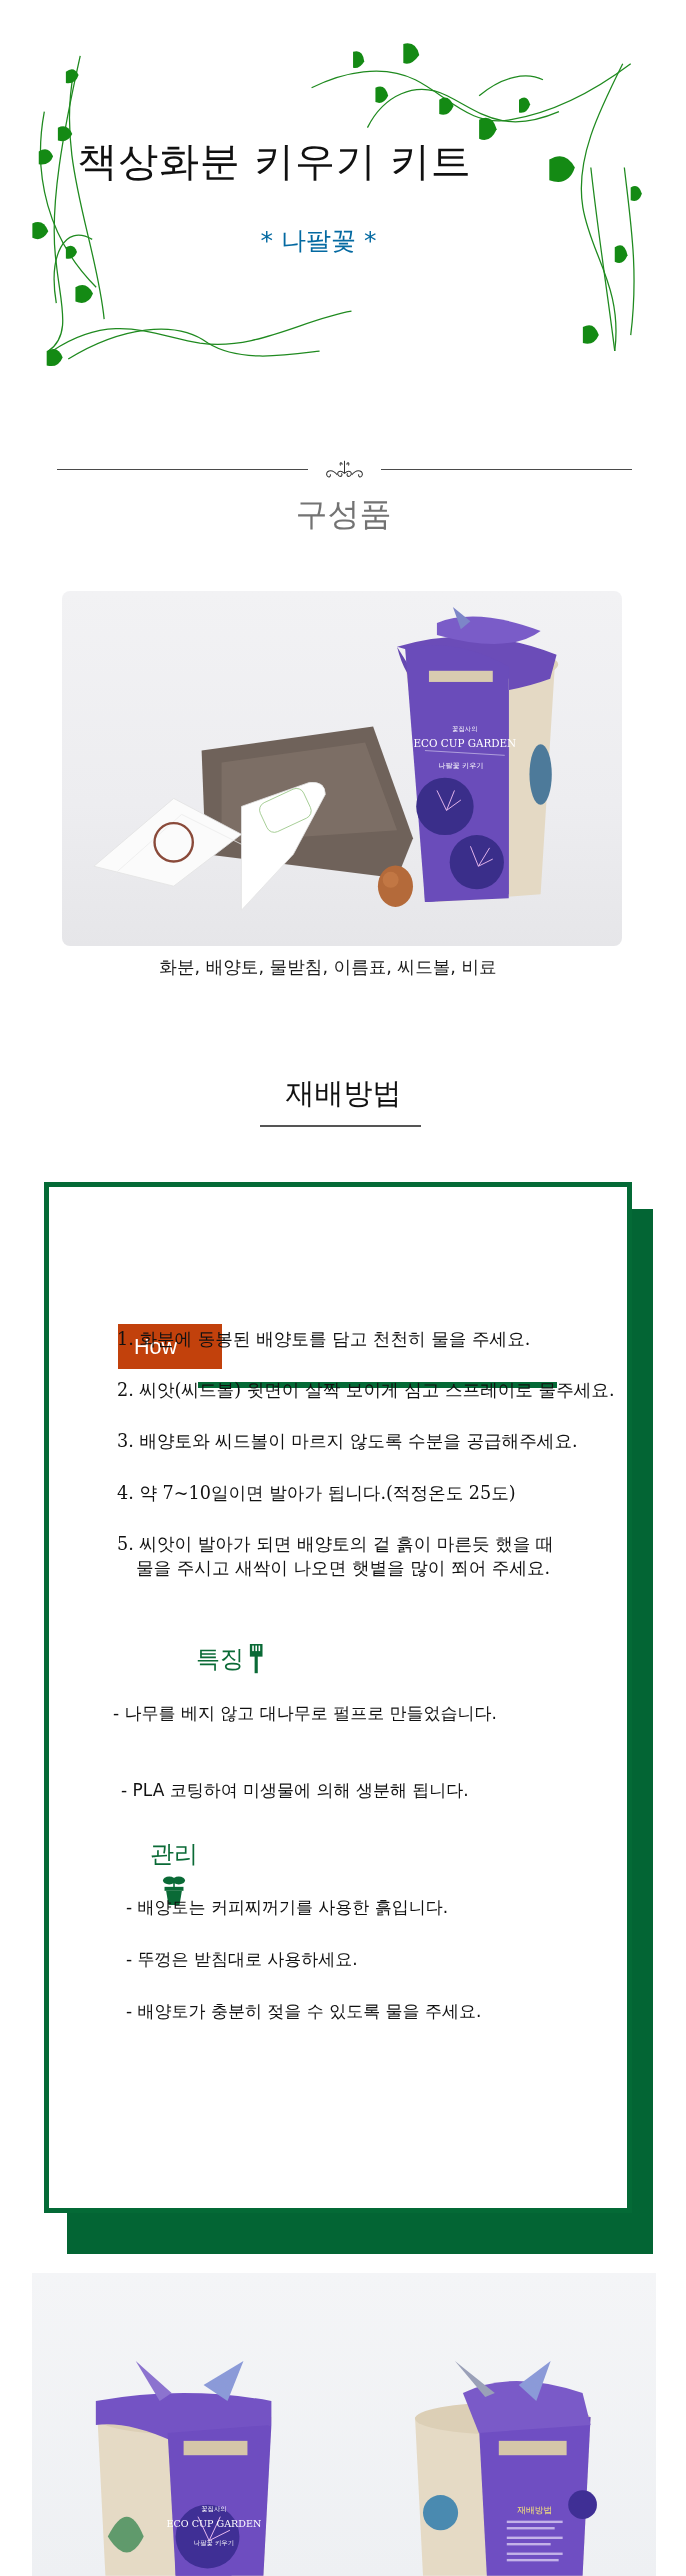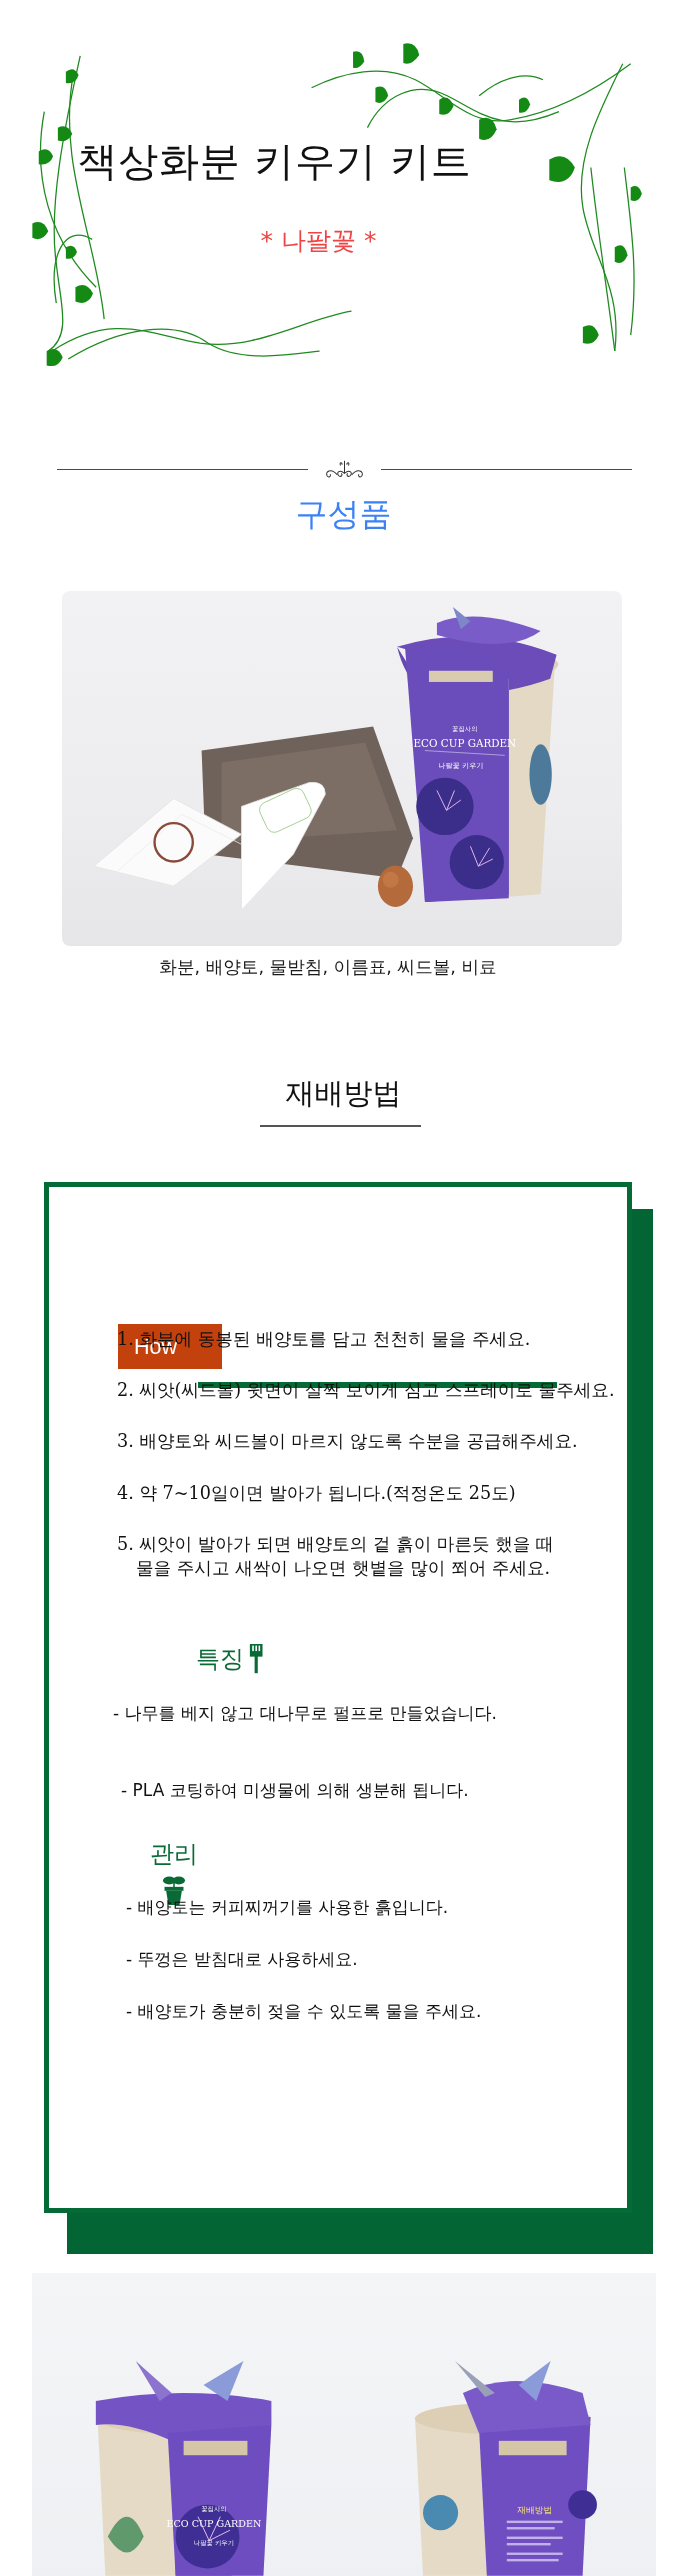--- a/index.html
+++ b/index.html
@@ -15,32 +15,32 @@
   .hero { left: 0; top: 0; width: 687px; height: 367px; }
   .hero svg { position: absolute; left: 0; top: 0; }
   .hero-title {
     position: absolute; left: 0; width: 549px; top: 134px;
     text-align: center; font-size: 40px; letter-spacing: 0.8px;
     font-family: "DejaVu Sans", sans-serif; font-weight: normal; color: #111;
   }
   .hero-sub {
     position: absolute; left: 0; width: 637px; top: 224px;
     text-align: center; font-size: 25px;
-    font-family: "DejaVu Sans", sans-serif; color: #ef4444;
+    font-family: "DejaVu Sans", sans-serif; color: #0369a1;
   }
 
   
   .divider { left: 57px; top: 459px; width: 575px; height: 24px; }
   .divider .line { position: absolute; top: 9.6px; height: 1.6px; background: #4a4a4a; }
   .divider .line.l { left: 0; width: 251px; }
   .divider .line.r { right: 0; width: 251px; }
   .divider svg { position: absolute; left: 263px; top: 0; }
   .sec-title {
     left: 0; width: 687px; text-align: center; top: 493px;
-    font-size: 32px; font-family: "DejaVu Sans", sans-serif; color: #3b82f6;
+    font-size: 32px; font-family: "DejaVu Sans", sans-serif; color: #737373;
   }
 
   
   .photo1 {
     left: 62px; top: 591px; width: 560px; height: 355px;
     border-radius: 8px; overflow: hidden;
     background: linear-gradient(180deg, #f2f2f4 0%, #ededf0 60%, #e6e6e9 100%);
   }
   .caption1 {
     left: 0; width: 656px; text-align: center; top: 955px;

